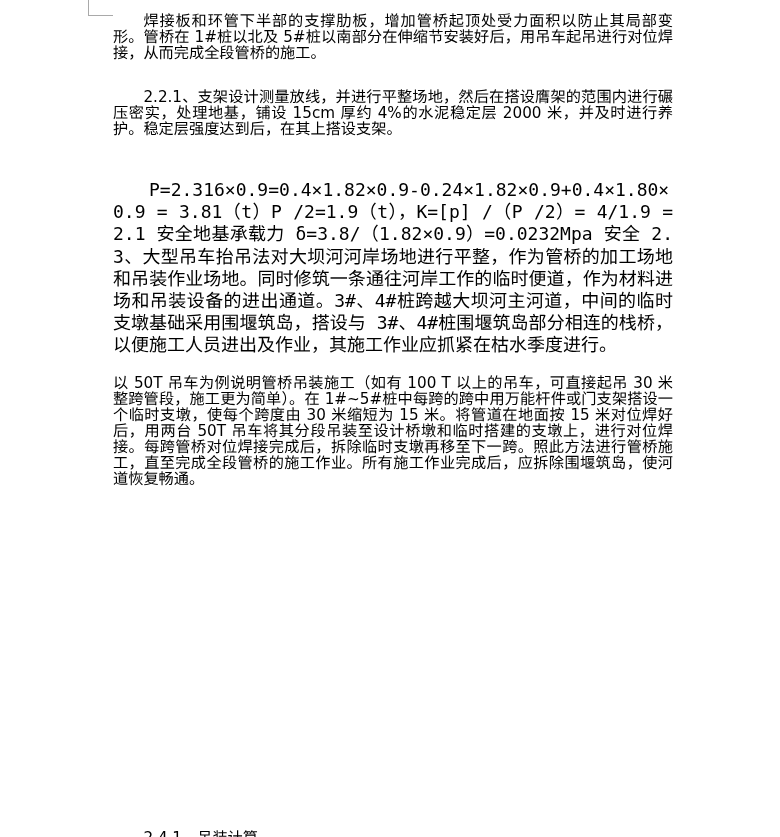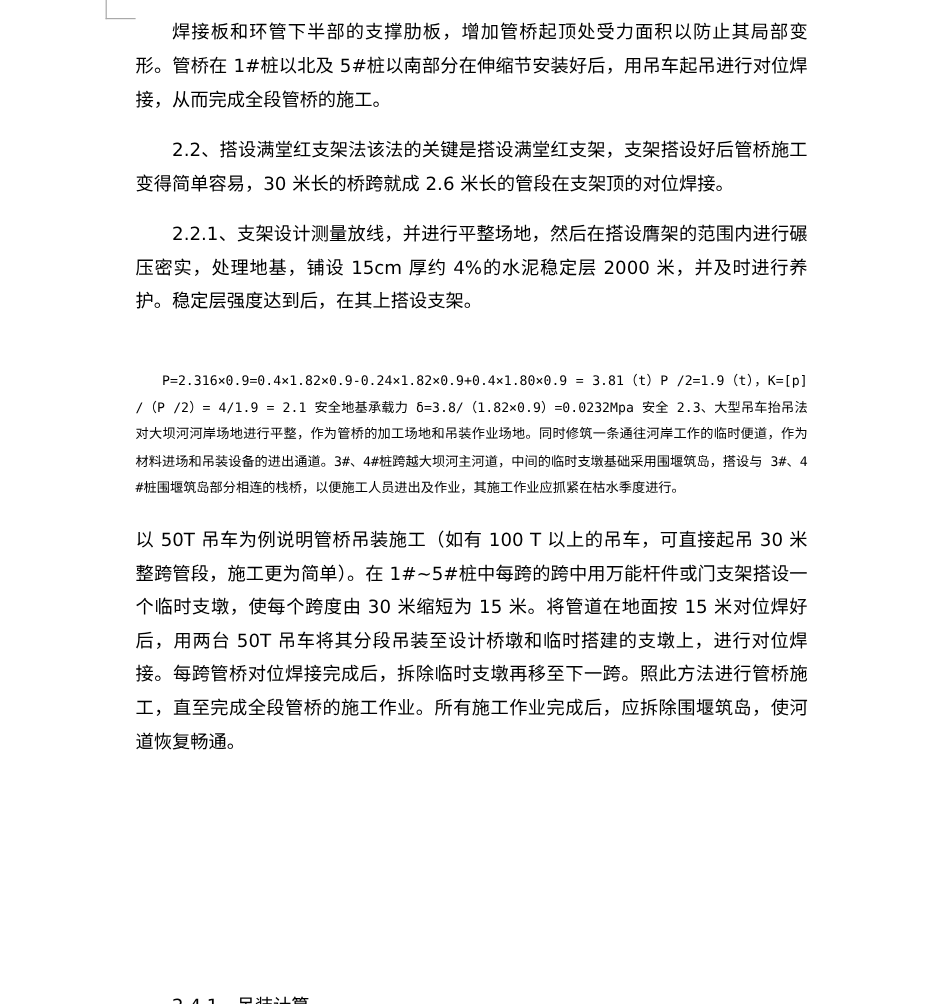--- a/index.html
+++ b/index.html
@@ -39,39 +39,39 @@
     position: absolute;
     left: 113px;
     top: 13px;
     width: 560px;
   }
 
   
   p.para {
     margin: 0 0 0 0;
     font-size: 15.2px;
-    line-height: 28px;
+    line-height: 16px;
     text-align: justify;
     text-justify: inter-ideograph;
     text-indent: 2em;
     letter-spacing: 0px;
     word-break: break-all;
   }
 
   p.para.no-indent {
     text-indent: 0;
   }
   .gap-md { height: 14px; }
   .gap-lg { height: 18px; }
 
   
   p.formula {
     margin: 0;
     font-family: "DejaVu Sans Mono", "Liberation Mono", monospace;
-    font-size: 11px;
+    font-size: 18px;
     line-height: 22.2px;
     text-align: justify;
     text-justify: inter-ideograph;
     text-indent: 2em;
     word-break: break-all;
     letter-spacing: 0px;
   }
 
   
   .clipped-line {
@@ -96,21 +96,20 @@
 <div class="page">
 
   <div class="boundary-mark"></div>
 
   <div class="text-area">
 
     <p class="para">焊接板和环管下半部的支撑肋板，增加管桥起顶处受力面积以防止其局部变形。管桥在 1#桩以北及 5#桩以南部分在伸缩节安装好后，用吊车起吊进行对位焊接，从而完成全段管桥的施工。</p>
 
     <div class="gap-md"></div>
 
-    <p class="para">2.2、搭设满堂红支架法该法的关键是搭设满堂红支架，支架搭设好后管桥施工变得简单容易，30 米长的桥跨就成 2.6 米长的管段在支架顶的对位焊接。</p>
 
     <div class="gap-md"></div>
 
     <p class="para">2.2.1、支架设计测量放线，并进行平整场地，然后在搭设膺架的范围内进行碾压密实，处理地基，铺设 15cm 厚约 4%的水泥稳定层 2000 米，并及时进行养护。稳定层强度达到后，在其上搭设支架。</p>
 
     <div class="gap-md"></div>
 
 
     <div class="gap-md"></div>
 

